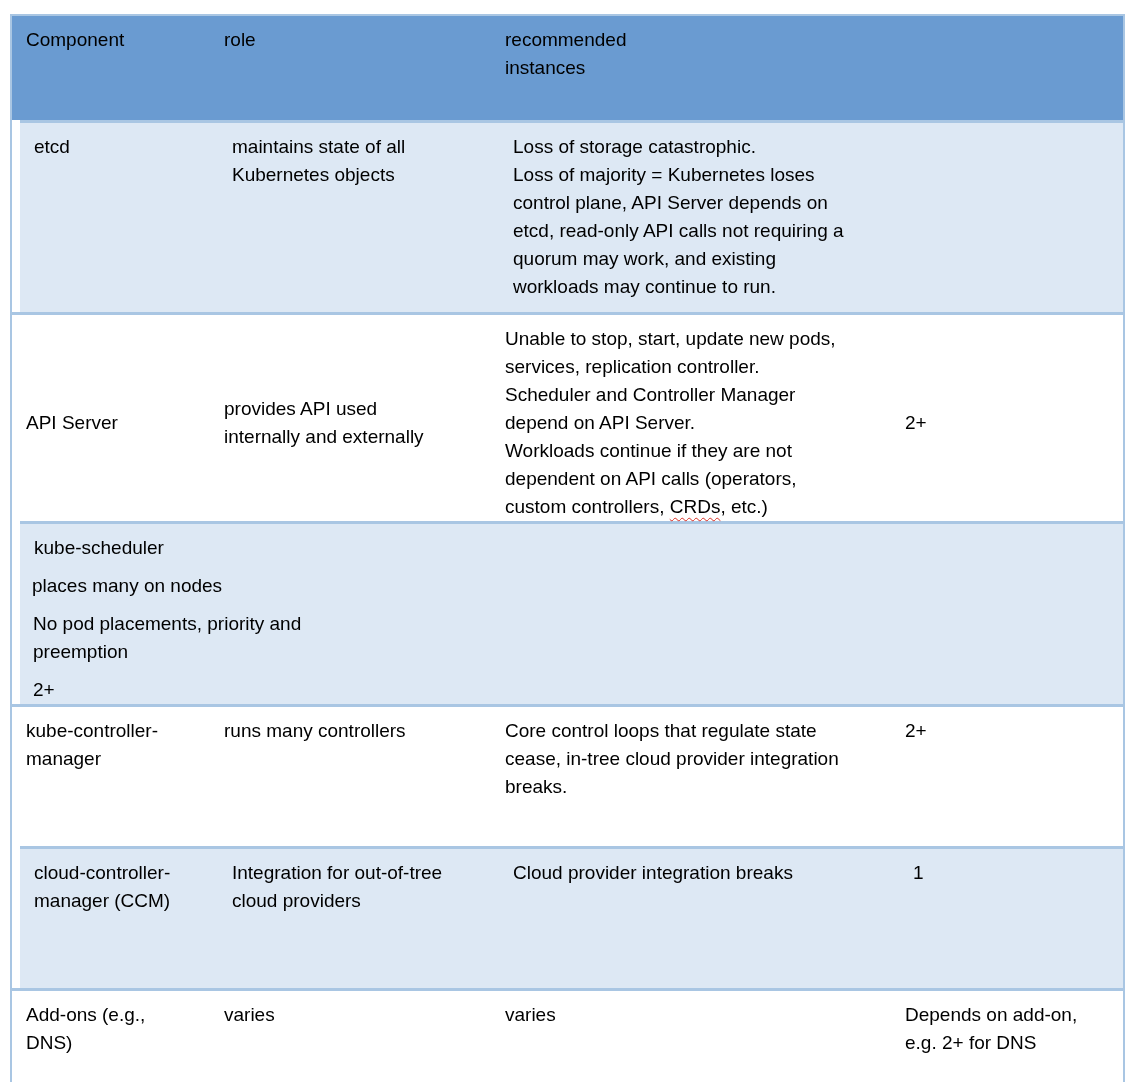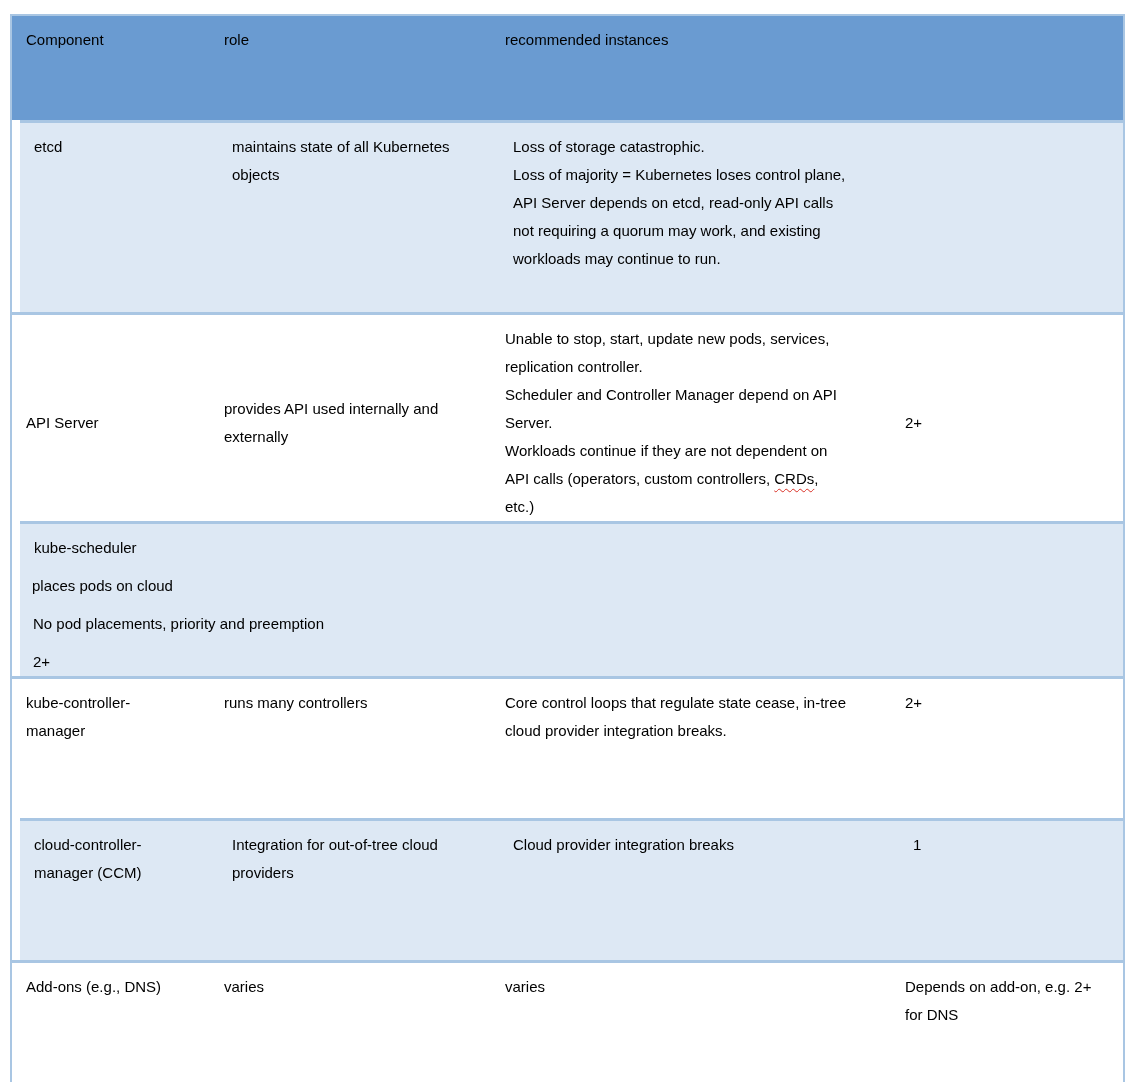--- a/index.html
+++ b/index.html
@@ -41,21 +41,21 @@
   .row + .row { border-top: 3px solid var(--border); }
   .row.header { background: var(--header-bg); min-height: 104px; }
   .row.alt { background: var(--row-alt-bg); margin-left: 8px; }
   .r0 { min-height: 192px; }
   .r1 { min-height: 205px; align-items: center; }
   .r2 { min-height: 111px; flex-direction: column; }
   .r3 { min-height: 142px; }
   .r4 { min-height: 142px; }
   .r5 { min-height: 139px; }
   .cell {
-    font-size: 15px;
+    font-size: 19px;
     line-height: 28px;
     padding-top: 10px;
     flex: 0 0 auto;
   }
   .c1 { width: 200px; padding-left: 14px; padding-right: 30px;
         overflow-wrap: break-word; word-break: break-word; }
   .c2 { width: 280px; padding-left: 12px; padding-right: 43px; }
   .c3 { width: 400px; padding-left: 13px; padding-right: 42px; }
   .c4 { width: 231px; padding-left: 13px; padding-right: 28px; }
   .cell p { margin: 0; }
@@ -94,21 +94,21 @@
       <div class="cell c3">
         <p>Unable to stop, start, update new pods, services, replication controller.</p>
         <p>Scheduler and Controller Manager depend on API Server.</p>
         <p><span>Workloads continue if they are not dependent on API calls (operators, custom controllers, </span><span class="misspelled">CRDs</span><span>, etc.)</span></p>
       </div>
       <div class="cell c4">2+</div>
     </div>
 
     <div class="row alt r2">
       <div class="cell c1">kube-scheduler</div>
-      <div class="cell c2">places pods on cloud</div>
+      <div class="cell c2">places many on nodes</div>
       <div class="cell c3">
         <p>No pod placements, priority and preemption</p>
       </div>
       <div class="cell c4">2+</div>
     </div>
 
     <div class="row r3">
       <div class="cell c1">kube-controller-manager</div>
       <div class="cell c2">runs many controllers</div>
       <div class="cell c3">

